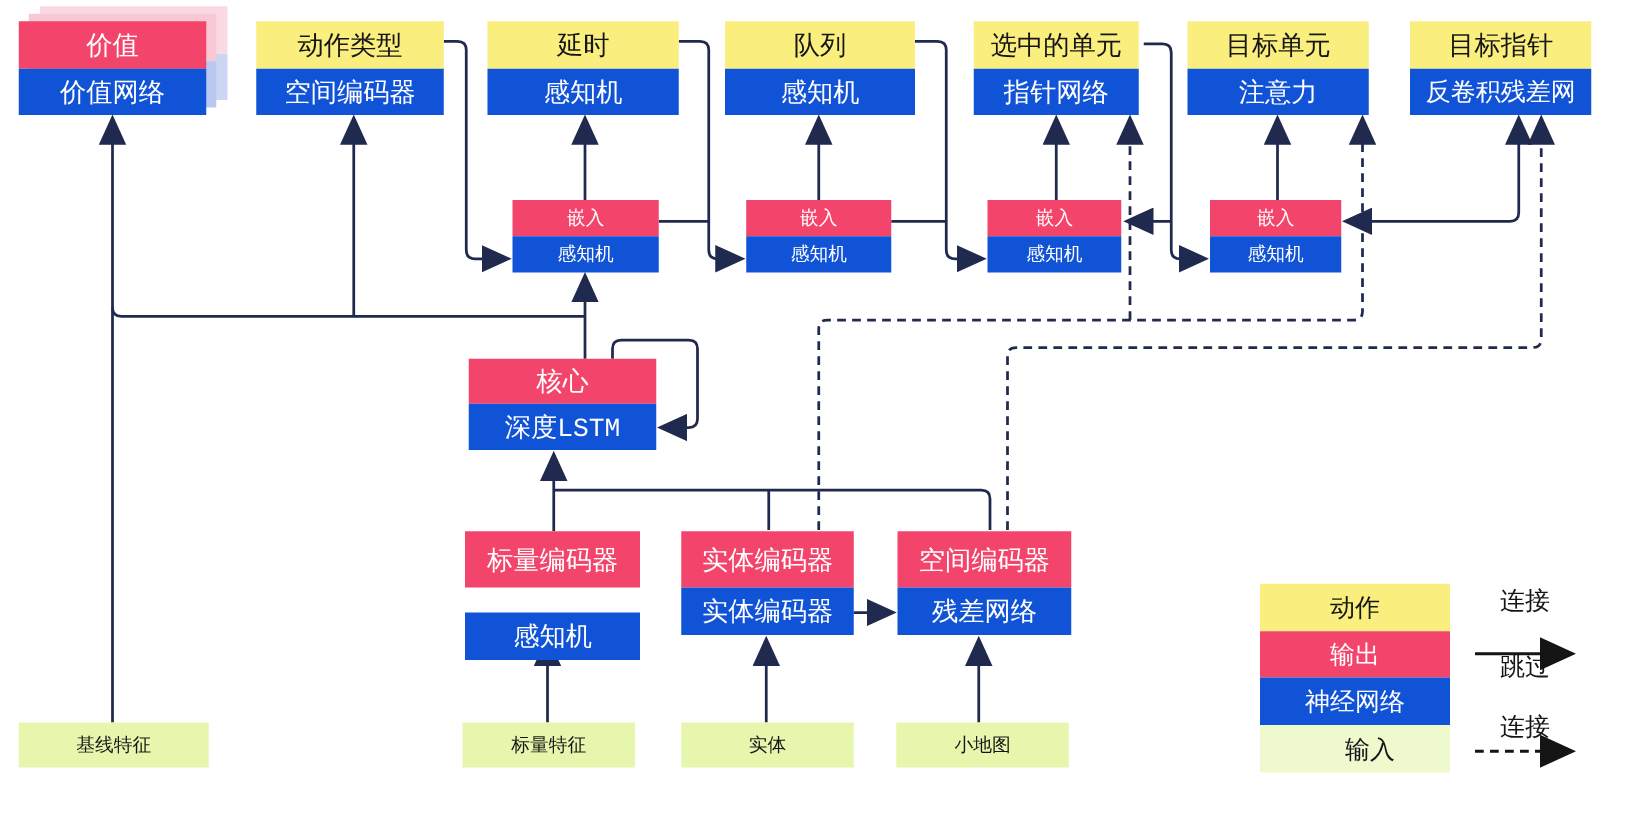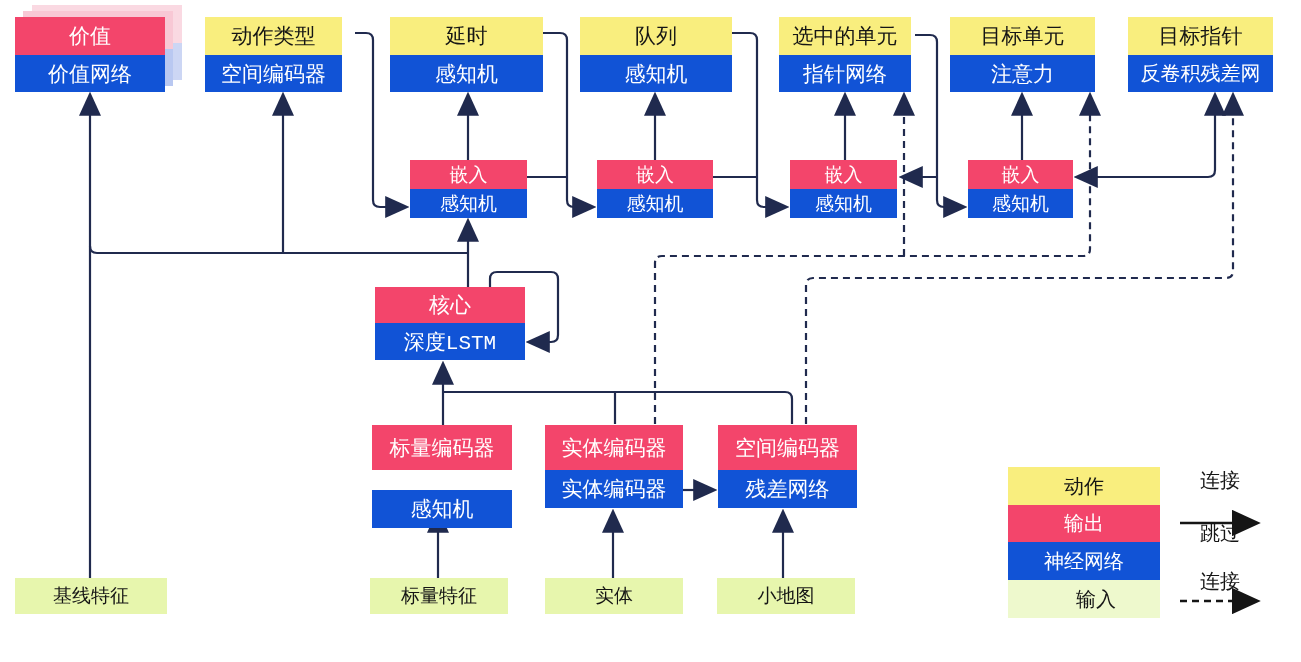--- a/index.html
+++ b/index.html
@@ -13,21 +13,21 @@
   svg.wires{position:absolute;left:0;top:0;z-index:1;}
   .node{position:absolute;z-index:2;display:flex;flex-direction:column;text-align:right;border-radius:10px;}
   .node .seg{display:flex;align-items:center;justify-content:center;white-space:nowrap;}
   .seg.pink{background:var(--pink);color:#fff;}
   .seg.blue{background:var(--blue);color:#fff;font-family:Liberation Mono, monospace;}
   .seg.yellow{background:var(--yellow);color:var(--black);}
   .seg.green{background:var(--green);color:var(--black);}
   .seg.greenl{background:var(--green-light);color:var(--black);}
   .ghost{position:absolute;z-index:0;display:flex;flex-direction:column;}
   .ghost .seg{flex:none;}
-  .fs21{font-size:21px;} .fs20{font-size:20px;} .fs19{font-size:19px;}
+  .fs21{font-size:21px;} .fs20{font-size:20px;} .fs19{font-size:15px;}
   .lbl{position:absolute;z-index:2;color:var(--black);text-align:center;white-space:nowrap;}
 </style>
 </head>
 <body>
 
 <div id="canvas">
 
   <svg class="wires" width="1301" height="662" viewBox="0 0 1301 662">
     <defs>
       <marker id="m" orient="auto" markerWidth="11" markerHeight="10" refX="9" refY="5">
@@ -86,21 +86,21 @@
   </div>
   <div class="ghost" style="left:23px;top:11px;width:150px;">
     <div class="seg" style="height:38px;background:var(--ghost-pink);"></div>
     <div class="seg" style="height:37px;background:var(--ghost-blue);"></div>
   </div>
 
   <div class="node" style="left:15px;top:17px;width:150px;">
     <div class="seg pink fs21" style="height:38px;">价值</div>
     <div class="seg blue fs21" style="height:37px;">价值网络</div>
   </div>
-  <div class="node" style="left:205px;top:17px;width:137px;">
+  <div class="node" style="left:205px;top:17px;width:150px;">
     <div class="seg yellow fs21" style="height:38px;">动作类型</div>
     <div class="seg blue fs21" style="height:37px;">空间编码器</div>
   </div>
   <div class="node" style="left:390px;top:17px;width:153px;">
     <div class="seg yellow fs21" style="height:38px;">延时</div>
     <div class="seg blue fs21" style="height:37px;">感知机</div>
   </div>
   <div class="node" style="left:580px;top:17px;width:152px;">
     <div class="seg yellow fs21" style="height:38px;">队列</div>
     <div class="seg blue fs21" style="height:37px;">感知机</div>

